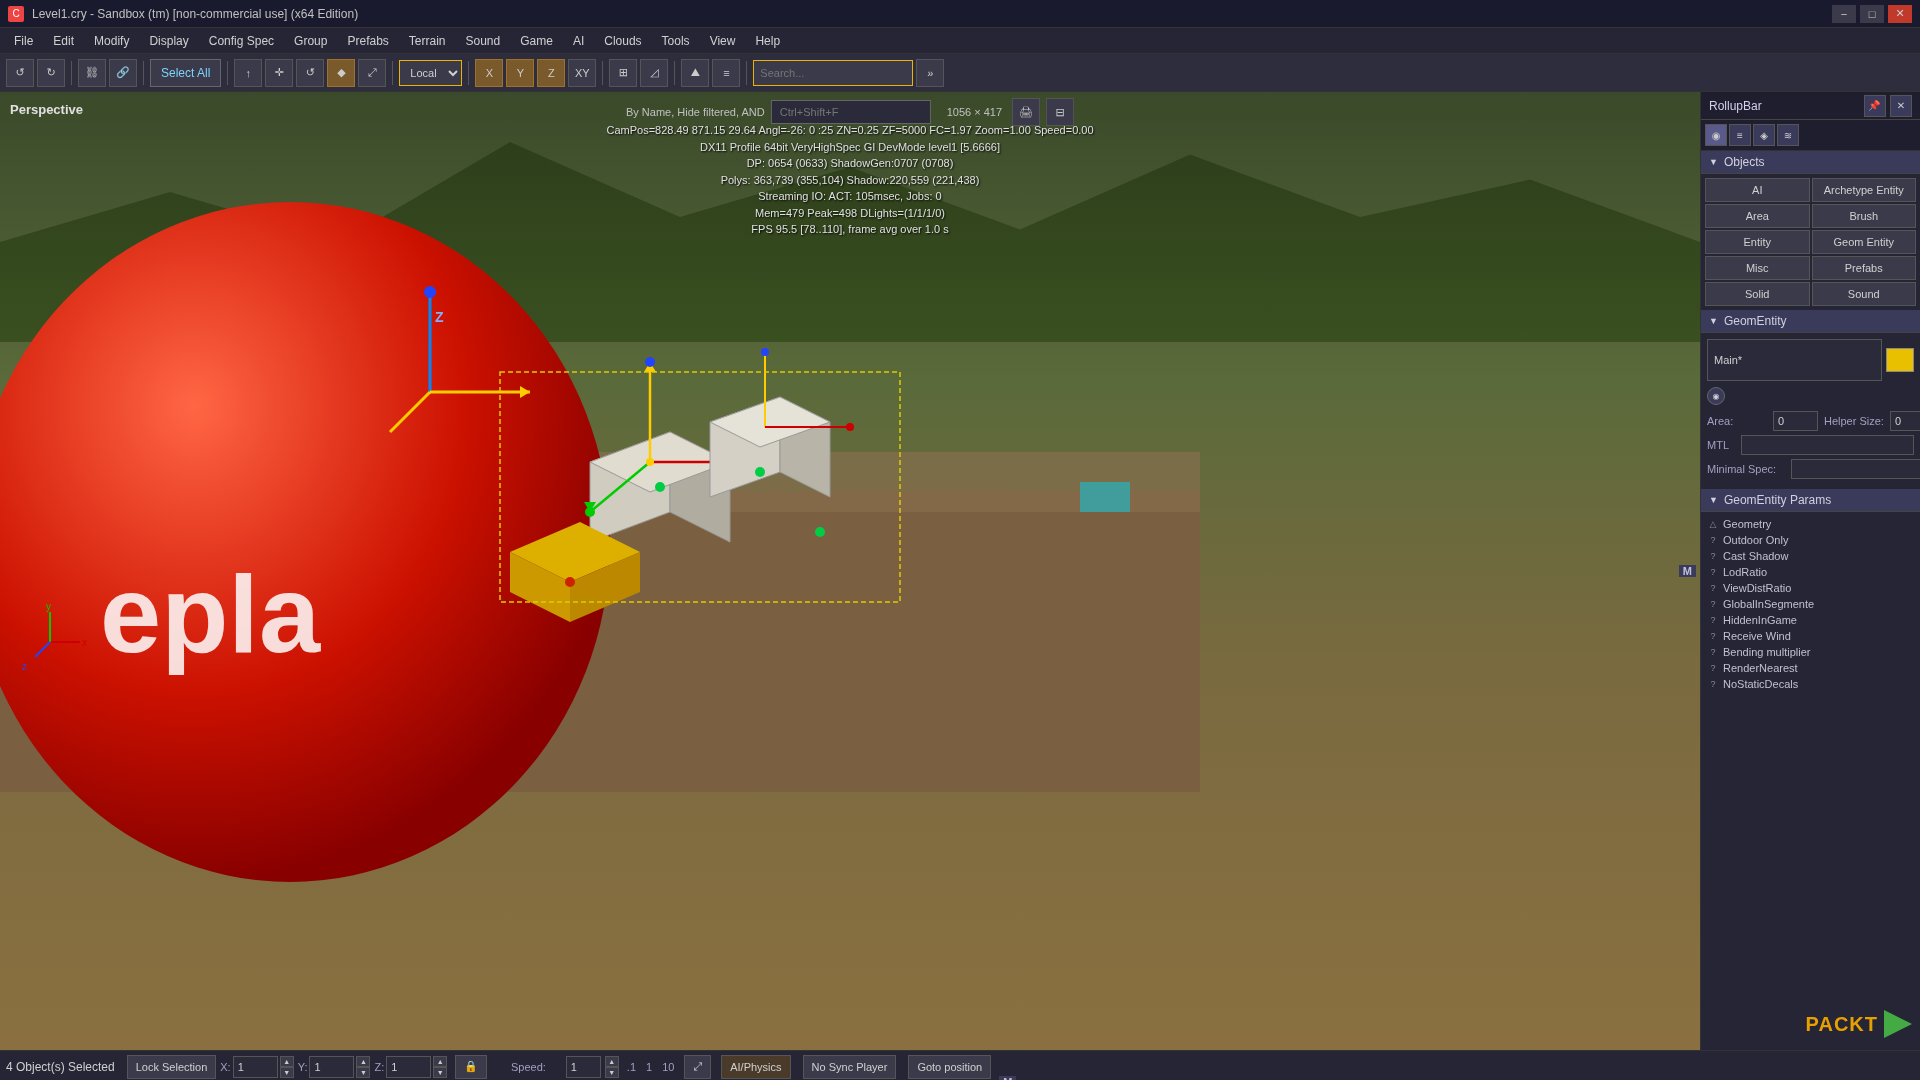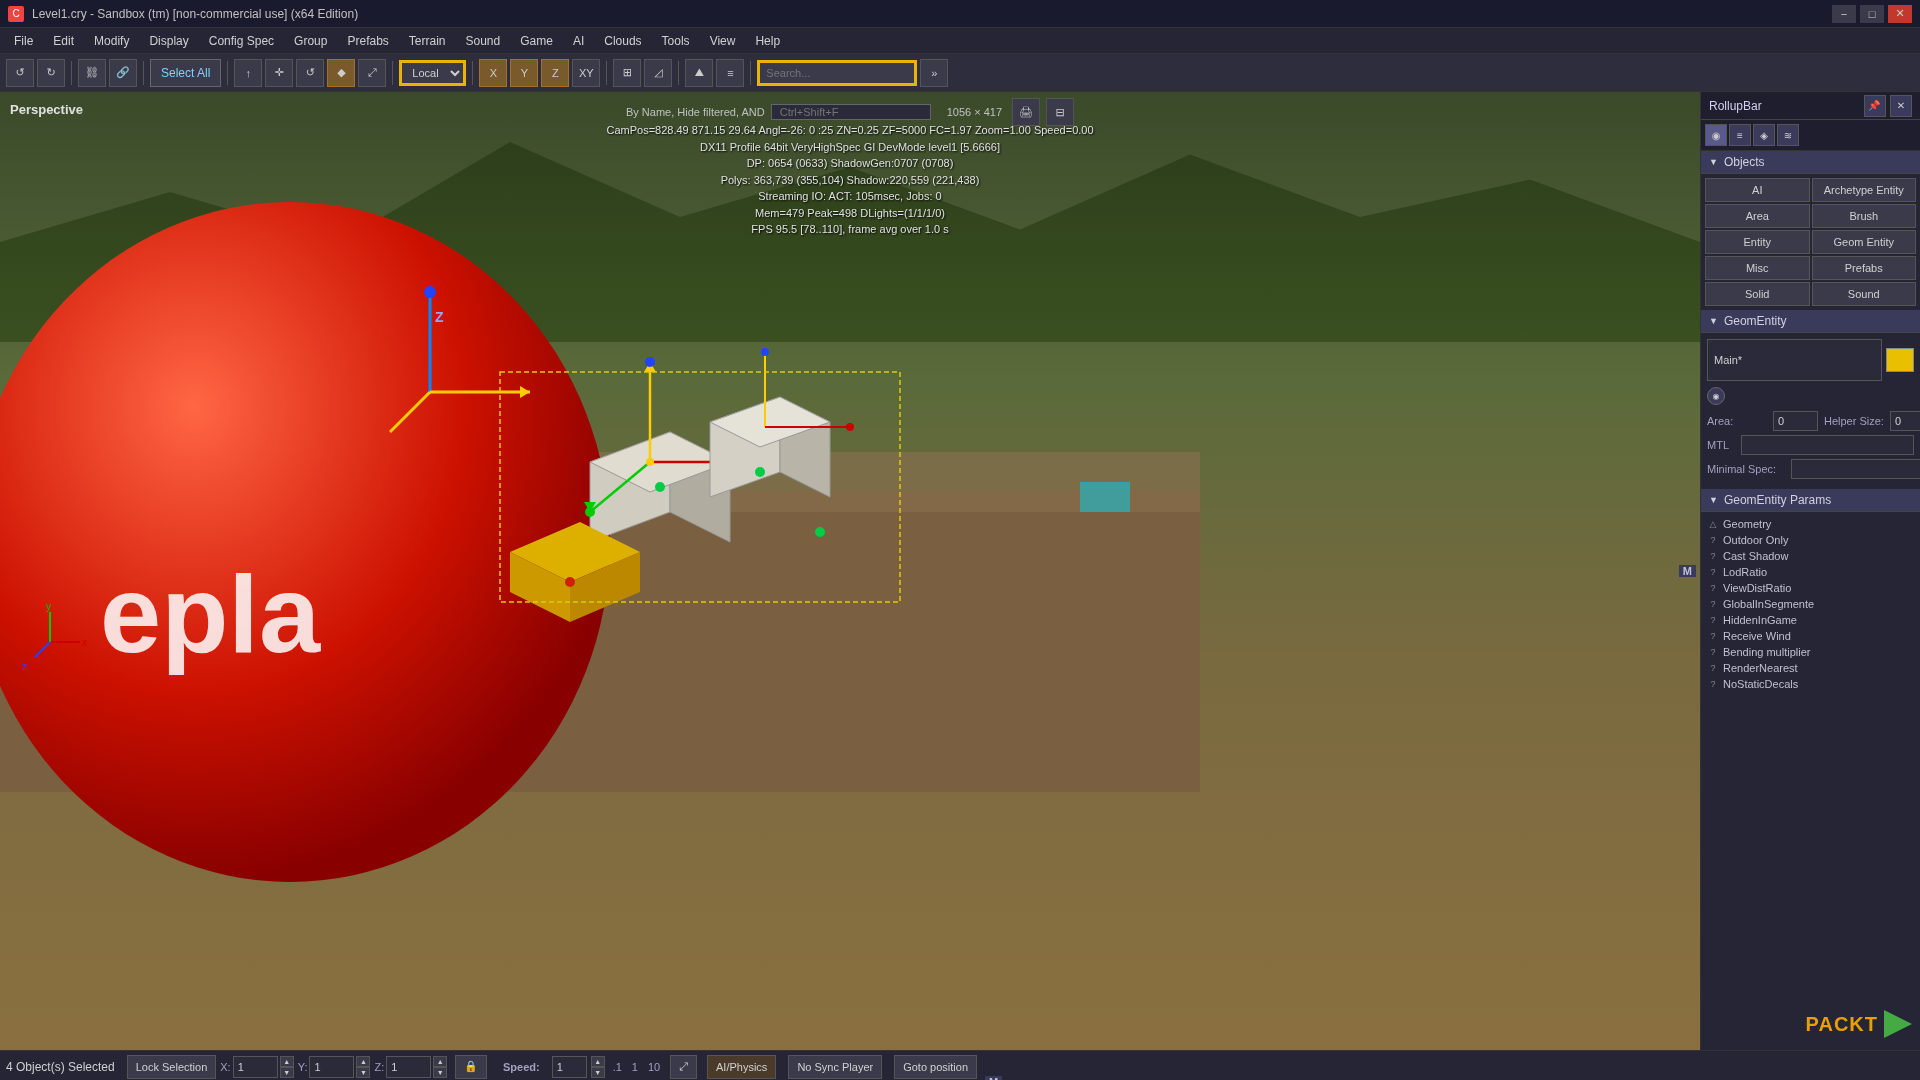--- a/index.html
+++ b/index.html
@@ -103,21 +103,21 @@
       border: 1px solid #666;
       color: #7dd3fc;
       padding: 3px 10px;
       cursor: pointer;
       font-size: 12px;
       height: 28px;
     }
     .coord-select {
       height: 26px;
       background: #3a3a4a;
-      border: 3px solid #eab308;
+      border: 1px solid #eab308;
       color: #d0d0d0;
       padding: 2px 6px;
       font-size: 11px;
     }
 
     
     #main-layout {
       display: flex;
       height: calc(1080px - 28px - 26px - 38px - 30px);
     }
@@ -155,21 +155,21 @@
       color: #c0c0c0;
       font-size: 11px;
     }
     #search-input {
       background: #2a2a3a;
       border: 1px solid #666;
       color: #d0d0d0;
       padding: 2px 8px;
       font-size: 11px;
       width: 160px;
-      height: 16px;
+      height: 24px;
     }
     #viewport-size {
       color: #c0c0c0;
       font-size: 11px;
       margin-left: 10px;
     }
 
     
     #cam-info {
       position: absolute;
@@ -841,21 +841,21 @@
     <span class="coord-label">Z:</span>
     <input class="coord-input" type="text" value="1" style="">
     <div class="coord-spinners">
       <button class="coord-spinner">▲</button>
       <button class="coord-spinner">▼</button>
     </div>
   </div>
 
   <button class="bottom-btn" style="margin:0 4px;">🔒</button>
 
-  <span class="coord-label" style="margin: 0 8px; font-weight: bold;">Speed:</span>
+  <span class="coord-label" style="margin: 0 16px;">Speed:</span>
   <input class="coord-input" style="width: 35px;" type="text" value="1">
   <div class="coord-spinners">
     <button class="coord-spinner">▲</button>
     <button class="coord-spinner">▼</button>
   </div>
   <span class="coord-label" style="margin: 0 4px;">.1</span>
   <span class="coord-label" style="margin: 0 2px;">1</span>
   <span class="coord-label" style="margin: 0 4px;">10</span>
 
   <button class="bottom-btn" style="margin:0 2px;">⤢</button>

